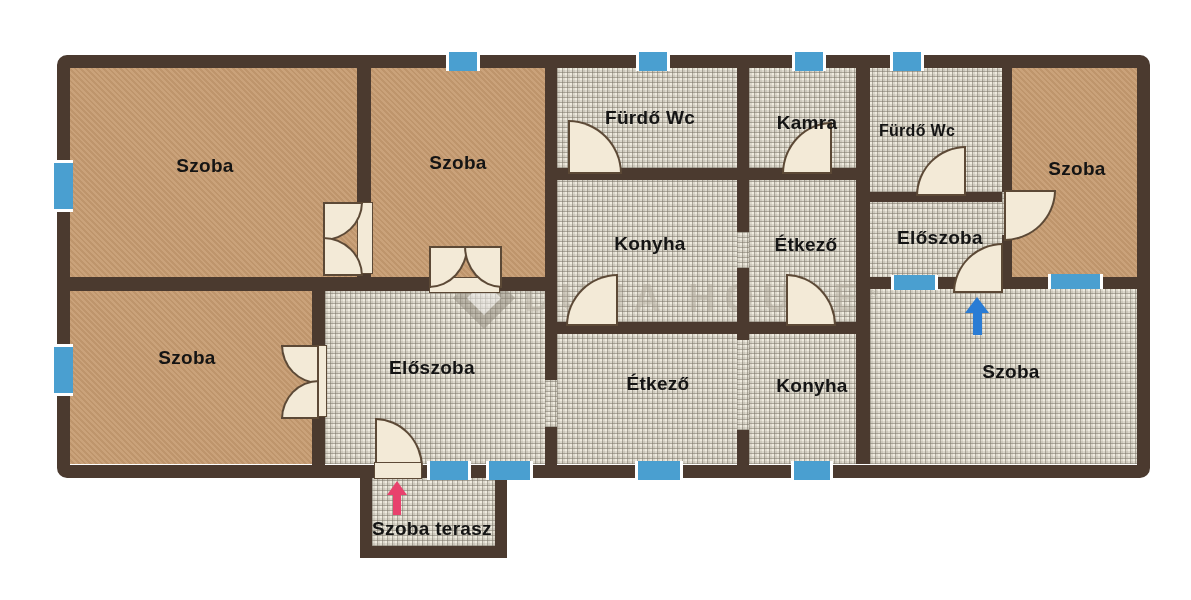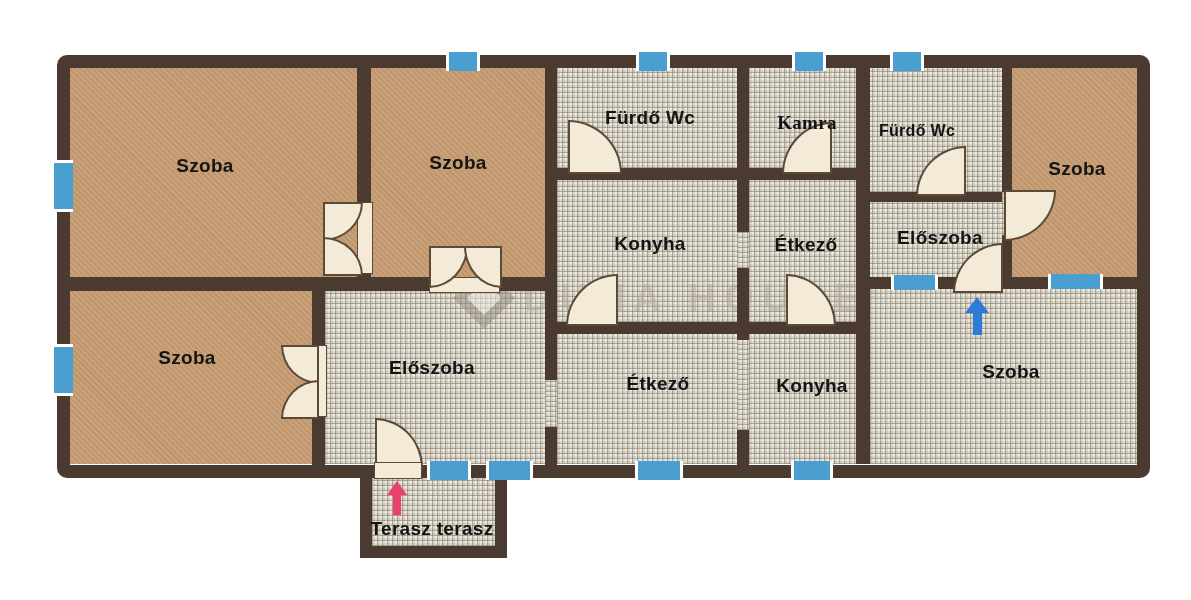--- a/index.html
+++ b/index.html
@@ -134,26 +134,26 @@
     <div class="arrow-stem"></div>
   </div>
   <div class="arrow pink" style="left:387px;top:481px;">
     <div class="arrow-head"></div>
     <div class="arrow-stem"></div>
   </div>
 
   <div class="lbl" style="left:205px;top:165px;">Szoba</div>
   <div class="lbl" style="left:458px;top:162px;">Szoba</div>
   <div class="lbl" style="left:650px;top:117px;">Fürdő Wc</div>
-  <div class="lbl" style="left:807px;top:122px;font-family:Liberation Serif, serif;">Kamra</div>
+  <div class="lbl" style="left:807px;top:122px;">Kamra</div>
   <div class="lbl small" style="left:917px;top:131px;">Fürdő Wc</div>
   <div class="lbl" style="left:1077px;top:168px;">Szoba</div>
   <div class="lbl" style="left:650px;top:243px;">Konyha</div>
   <div class="lbl" style="left:806px;top:244px;">Étkező</div>
   <div class="lbl" style="left:940px;top:237px;">Előszoba</div>
   <div class="lbl" style="left:187px;top:357px;">Szoba</div>
   <div class="lbl" style="left:432px;top:367px;">Előszoba</div>
   <div class="lbl" style="left:658px;top:383px;">Étkező</div>
   <div class="lbl" style="left:812px;top:385px;">Konyha</div>
   <div class="lbl" style="left:1011px;top:371px;">Szoba</div>
-  <div class="lbl" style="left:432px;top:528px;">Terasz terasz</div>
+  <div class="lbl" style="left:432px;top:528px;">Szoba terasz</div>
 
 </div>
 
 </body></html>

